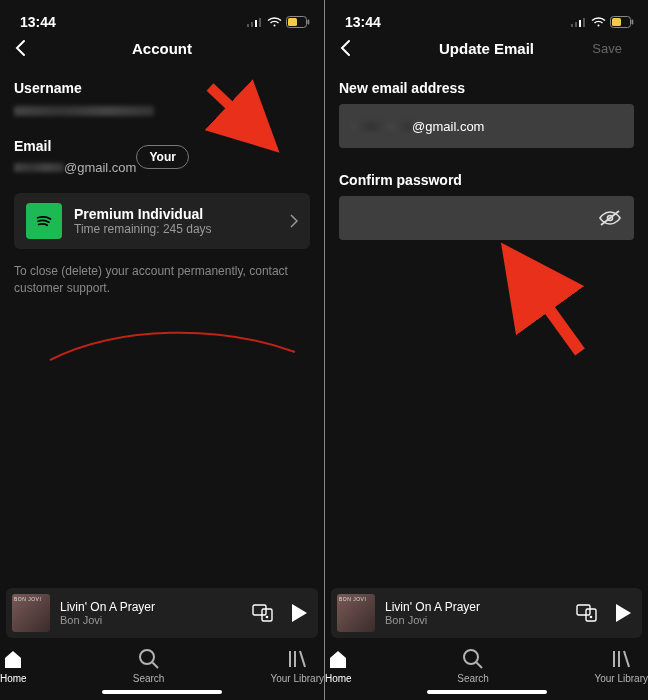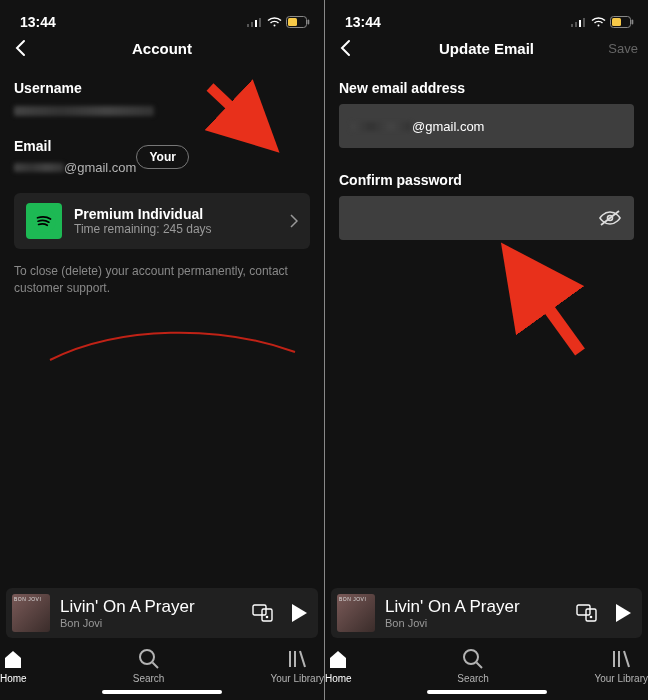--- a/index.html
+++ b/index.html
@@ -3,42 +3,42 @@
 <meta charset="utf-8">
 <style>
   * { box-sizing: border-box; margin: 0; padding: 0; font-family: -apple-system, Helvetica, Arial, sans-serif; }
   body { background: #fff; width: 648px; height: 700px; display: flex; }
   .phone { width: 324px; height: 700px; background: #121212; color: #fff; display: flex; flex-direction: column; position: relative; overflow: hidden; }
   .phone + .phone { border-left: 1px solid #888; }
   .statusbar { display: flex; justify-content: space-between; align-items: center; padding: 20px 14px 2px 20px; font-size: 14px; font-weight: 600; height: 26px; }
   .status-right { display: flex; align-items: center; gap: 4px; }
   .header { display: flex; align-items: center; justify-content: center; position: relative; height: 44px; padding: 0 14px; }
   .back { position: absolute; left: 14px; }
-  .save { position: absolute; right: 10px; font-size: 13px; color: #666; }
+  .save { position: absolute; right: 26px; font-size: 13px; color: #666; }
   .title { font-size: 15px; font-weight: 700; }
   .content { flex: 1; padding: 10px 14px 0 14px; position: relative; }
   .label { font-size: 14px; font-weight: 600; margin-bottom: 6px; }
   .val-blur { display:inline-block; background: linear-gradient(90deg,#444,#333,#444,#333); filter: blur(2px); height: 10px; border-radius: 2px; }
   .email-row { display:flex; align-items:center; margin-top: 18px; }
   .email-val { font-size: 13px; color: #b3b3b3; display:flex; align-items:center; gap:0; }
   .edit-btn { border:1px solid #777; border-radius: 14px; padding: 4px 12px; font-size:12px; font-weight:700; color:#fff; }
   .plan-card { display:flex; align-items:center; gap:12px; background:#222; border-radius:6px; padding:10px 12px; margin-top:18px; }
   .spotify-logo { width:36px; height:36px; border-radius:4px; background:#1db954; display:flex; align-items:center; justify-content:center; }
   .plan-text .name { font-size:14px; font-weight:600; }
   .plan-text .sub { font-size:12px; color:#999; }
   .chev { margin-left:auto; }
   .note { font-size:12px; color:#888; margin-top:14px; line-height:1.4; }
   .section2 { margin-top: 24px; }
   .field { background:#3e3e3e; border-radius:4px; padding: 12px 12px; display:flex; align-items:center; margin-top:8px; height:44px; }
   .field-text { font-size:13px; color:#fff; display:flex; align-items:center; }
   .eye { margin-left:auto; }
   .nowplaying { background:#202020; margin: 0 6px 4px 6px; border-radius:6px; display:flex; align-items:center; padding:6px 10px 6px 6px; gap:10px; }
   .album { width:38px; height:38px; background:linear-gradient(135deg,#7a5a58,#3a2c2a); border-radius:3px; position:relative; }
   .album::after{content:"BON JOVI"; position:absolute; top:2px; left:2px; font-size:5px; color:#ddd; letter-spacing:0.5px;}
-  .np-text .t { font-size:17px; font-weight:500; }
+  .np-text .t { font-size:12px; font-weight:500; }
   .np-text .a { font-size:11px; color:#999; }
   .np-icons { margin-left:auto; display:flex; align-items:center; gap:16px; }
   .tabbar { display:flex; justify-content:space-between; padding:6px 0 2px 0; }
   .tab { display:flex; flex-direction:column; align-items:center; gap:3px; font-size:10px; color:#b3b3b3; }
   .tab.active { color:#fff; }
   .homebar { width:120px; height:4px; background:#fff; border-radius:3px; margin:4px auto 6px auto; }
   .arrow { position:absolute; pointer-events:none; }
   svg { display:block; }
 </style>
 </head>

